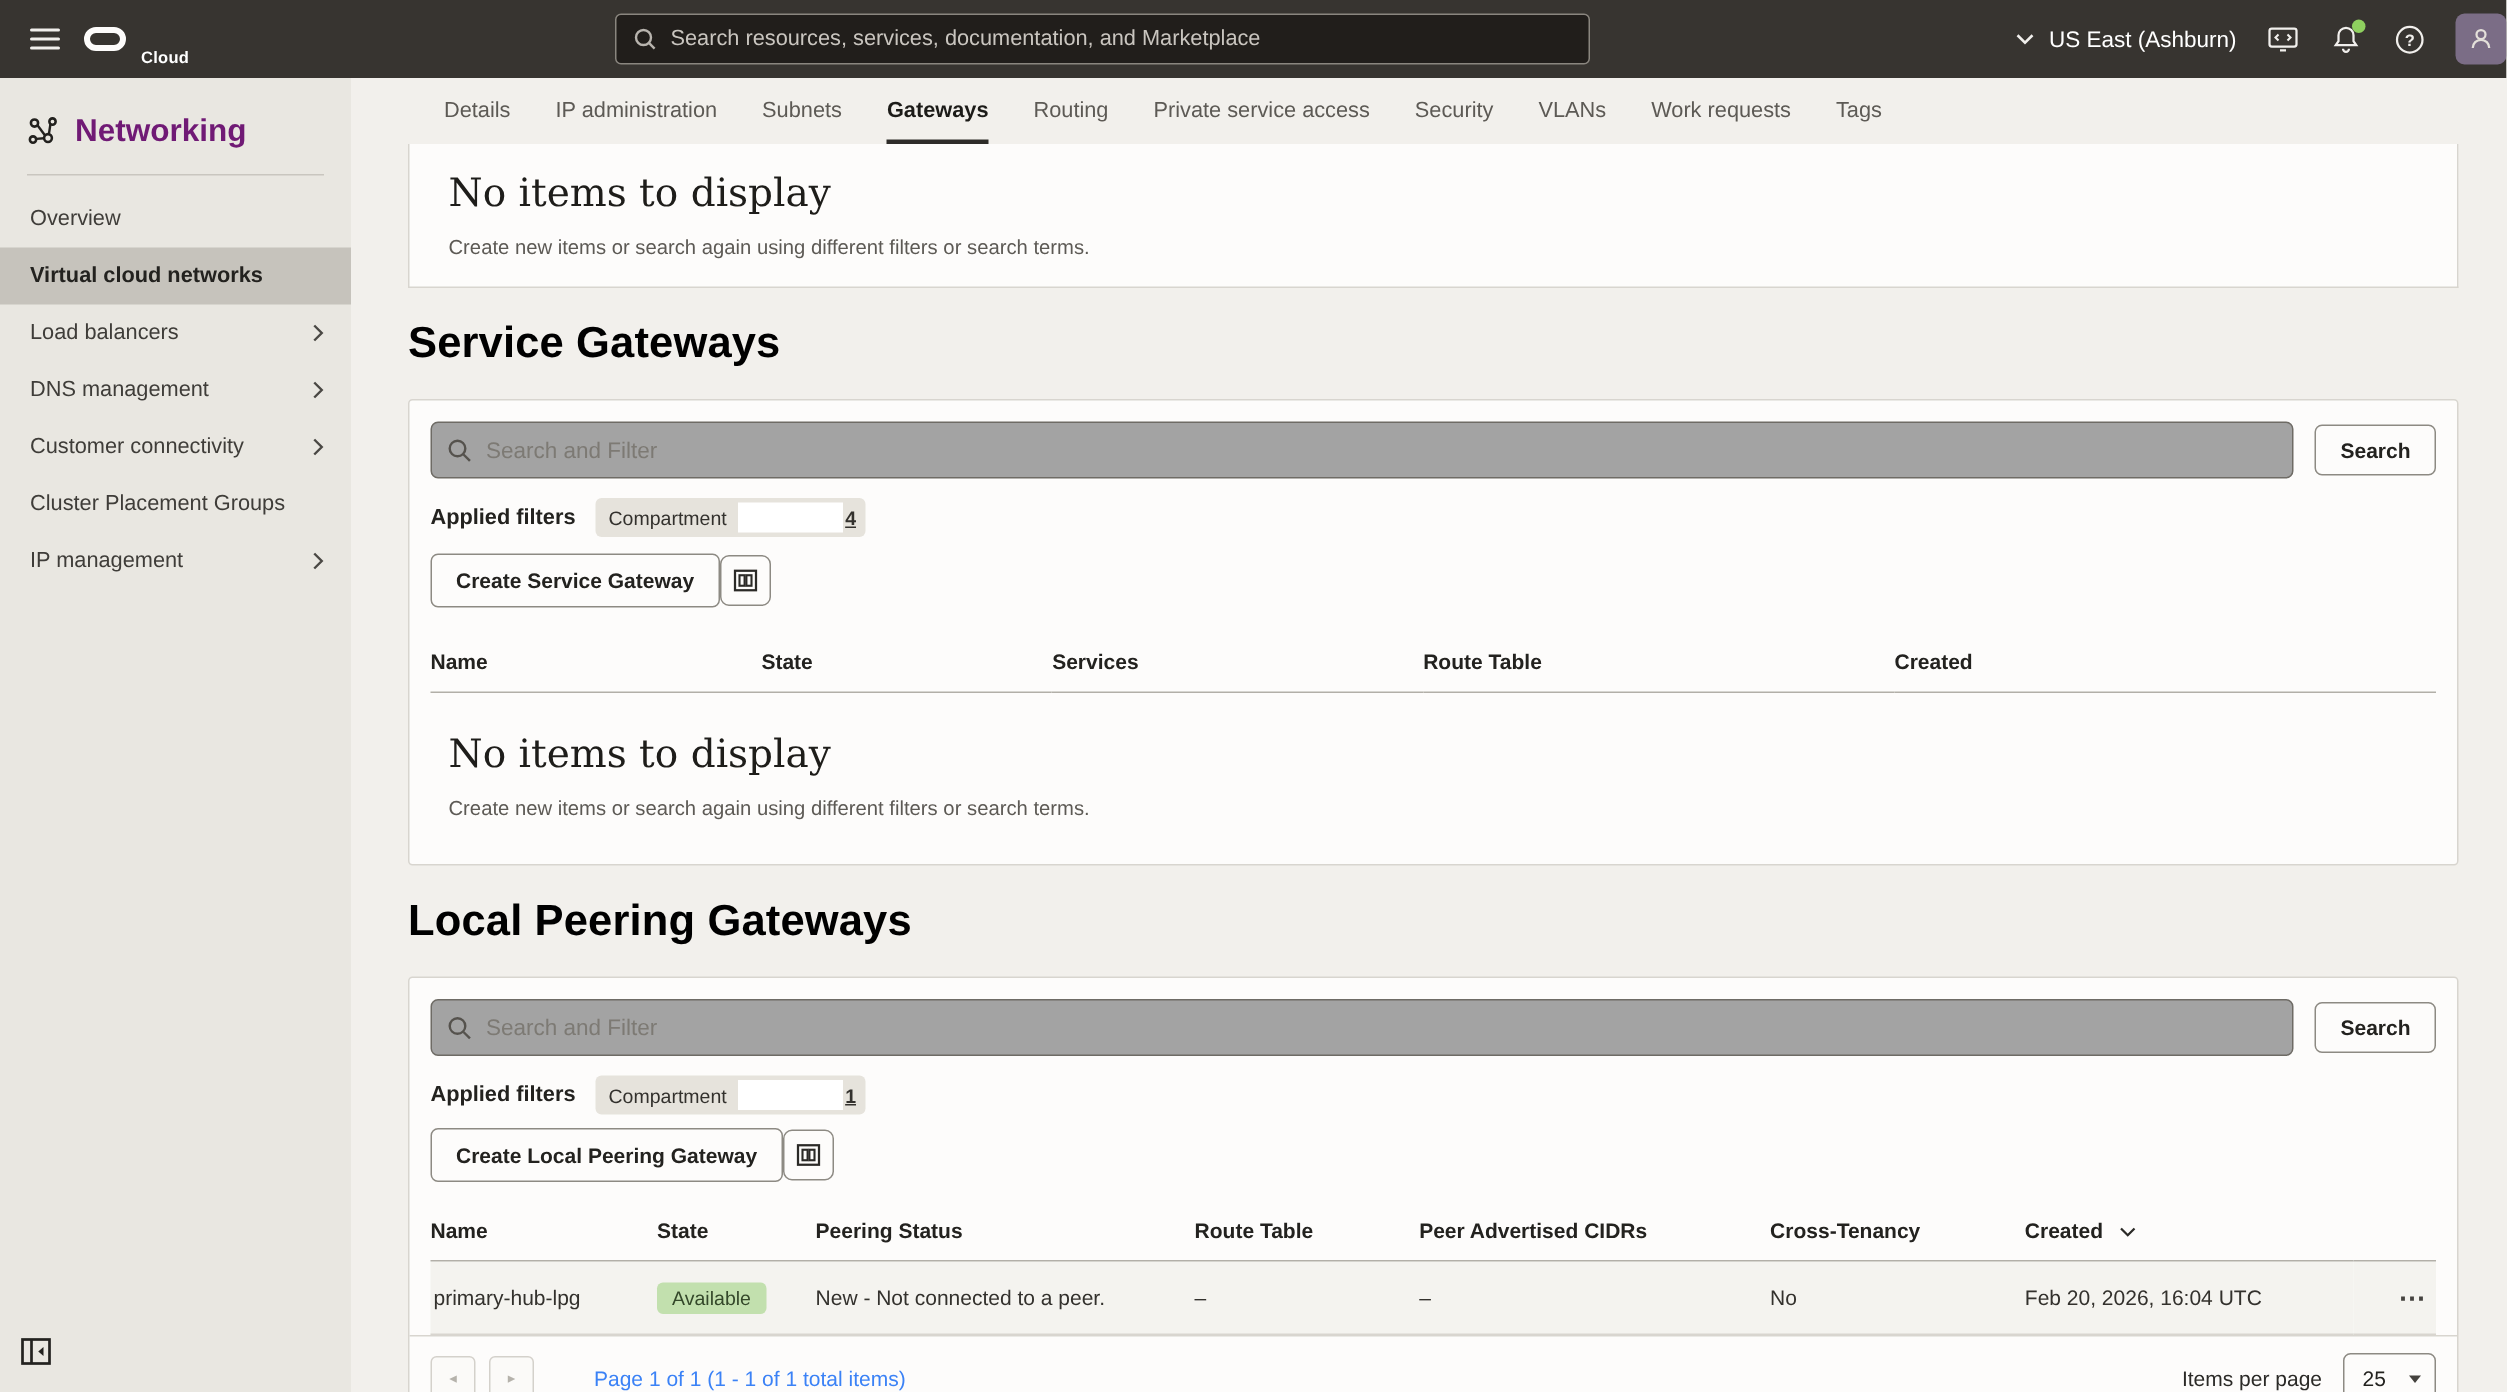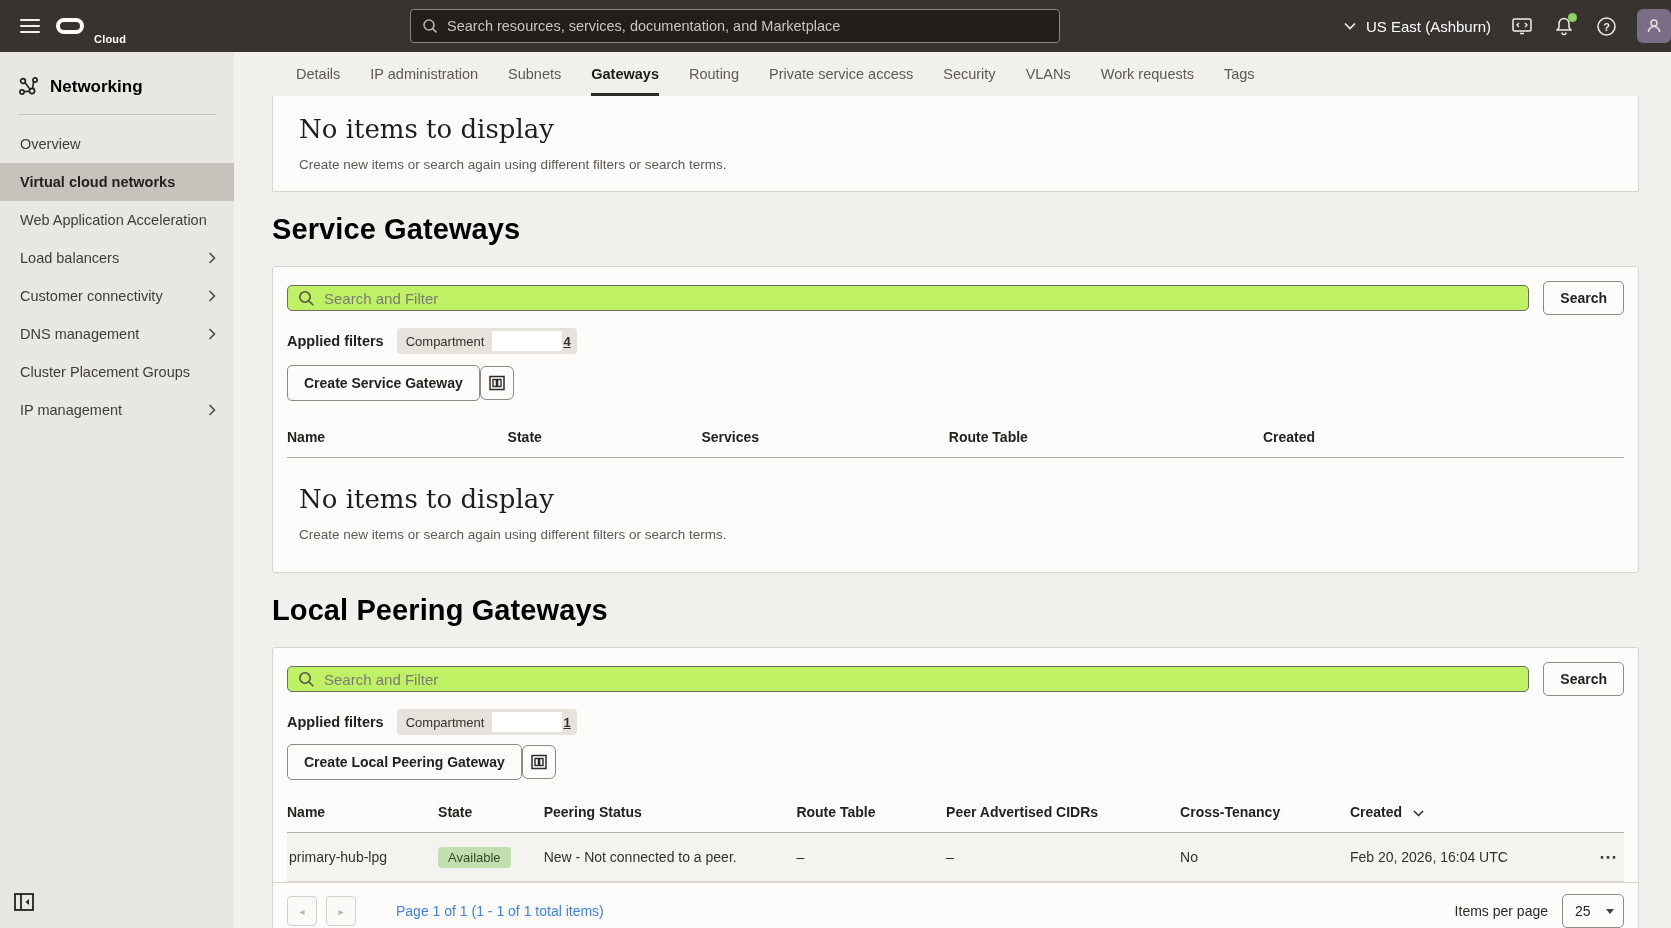--- a/index.html
+++ b/index.html
@@ -17,21 +17,21 @@
   .tb-right { position:absolute; right:0; top:0; height:52px; display:flex; align-items:center; gap:20px; }
   .region { display:flex; align-items:center; gap:10px; font-size:15px; cursor:pointer; }
   .tb-icon { width:22px; height:22px; display:flex; align-items:center; justify-content:center; cursor:pointer; position:relative; }
   .notif-dot { position:absolute; top:-2px; right:-2px; width:9px; height:9px; border-radius:50%; }
   .avatar { width:34px; height:34px; border-radius:6px; display:flex; align-items:center; justify-content:center; cursor:pointer; }
 
   
   .shell { display:flex; height:876px; }
   .sidebar { width:234px; background:#e9e7e1; position:relative; flex:none; }
   .sb-head { display:flex; align-items:center; gap:10px; padding:24px 20px 16px 18px; }
-  .sb-title { font-size:17px; font-weight:700; color:#000000; }
+  .sb-title { font-size:21px; font-weight:700; color:#701a75; }
   .sb-divider { border-top:1px solid #c9c6bf; margin:0 18px 10px 18px; }
   .sb-item { display:flex; align-items:center; justify-content:space-between; padding:0 18px 0 20px; height:38px; font-size:14.5px; color:#3f3d39; cursor:pointer; }
   .sb-item.selected { background:#c6c3bc; font-weight:700; color:#23221f; }
   .sb-collapse { position:absolute; bottom:10px; left:12px; cursor:pointer; }
 
   .main { flex:1; display:flex; flex-direction:column; background:#f2f0ec; }
   .tabbar { height:44px; display:flex; align-items:flex-end; gap:30px; padding:0 0 0 62px; flex:none; }
   .tab { font-size:14.5px; color:#5d5a55; padding-bottom:11px; border-bottom:3px solid transparent; cursor:pointer; white-space:nowrap; }
   .tab.active { color:#1c1b18; font-weight:700; border-bottom-color:#2e2c29; }
 
@@ -39,21 +39,21 @@
 
   .card { background:#fdfcfb; border:1px solid #d8d5cf; border-radius:3px; }
   .cut-card { border-top:none; border-radius:0; height:96px; padding:18px 26px; }
   .empty-title { font-family:"DejaVu Serif", serif; font-size:26px; color:#1e1d1a; }
   .empty-sub { font-size:13.5px; color:#5d5a55; margin-top:13px; }
 
   .section-h { font-size:29px; font-weight:800; color:#000000; margin:21px 0 20px 0; letter-spacing:.1px; }
 
   .filter-card { padding:14px 14px 0 14px; }
   .search-row { display:flex; align-items:center; }
-  .search-box { flex:1; height:26px; border:1px solid #6e6b65; border-radius:5px; background:#bef264; display:flex; align-items:center; padding:0 10px; }
+  .search-box { flex:1; height:38px; border:1px solid #6e6b65; border-radius:5px; background:#a3a3a3; display:flex; align-items:center; padding:0 10px; }
   .search-box input { flex:1; border:none; outline:none; background:transparent; font-size:15px; color:#33312d; font-family:"Liberation Sans",sans-serif; }
   .search-box input::placeholder { color:#7d7a74; }
   .btn { border:1px solid #8d8a83; border-radius:5px; background:transparent; font-family:"Liberation Sans",sans-serif; font-size:14px; font-weight:700; color:#23221f; cursor:pointer; }
   .search-btn { height:34px; padding:0 16px; margin-left:14px; }
   .filters-row { display:flex; align-items:center; margin:13px 0 11px 0; }
   .filters-label { font-size:14.5px; font-weight:700; color:#23221f; }
   .chip { display:flex; align-items:center; margin-left:13px; background:#e6e3dc; border-radius:4px; padding:3px 6px 3px 9px; font-size:13px; color:#33312d; cursor:pointer; }
   .chip .redact { display:inline-block; width:70px; height:20px; background:#ffffff; margin-left:8px; }
   .chip .suffix { font-weight:700; text-decoration:underline; margin-left:1px; }
   .create-row { display:flex; align-items:center; margin:2px 0 24px 0; }
@@ -153,36 +153,33 @@
     </div>
     <div class="sb-divider"></div>
 
     <div class="sb-item">
         <span>Overview</span>
       </div>
     <div class="sb-item selected">
         <span>Virtual cloud networks</span>
       </div>
     <div class="sb-item">
-        <span>Web Application Acceleration</span>
-      </div>
-    <div class="sb-item">
         <span>Load balancers</span>
       <svg width="8" height="12" viewBox="0 0 8 12">
           <path d="M1.5 1 L6.5 6 L1.5 11" fill="none" stroke="#4a4844" stroke-width="1.6"></path>
         </svg>
       </div>
     <div class="sb-item">
-        <span>Customer connectivity</span>
+        <span>DNS management</span>
       <svg width="8" height="12" viewBox="0 0 8 12">
           <path d="M1.5 1 L6.5 6 L1.5 11" fill="none" stroke="#4a4844" stroke-width="1.6"></path>
         </svg>
       </div>
     <div class="sb-item">
-        <span>DNS management</span>
+        <span>Customer connectivity</span>
       <svg width="8" height="12" viewBox="0 0 8 12">
           <path d="M1.5 1 L6.5 6 L1.5 11" fill="none" stroke="#4a4844" stroke-width="1.6"></path>
         </svg>
       </div>
     <div class="sb-item">
         <span>Cluster Placement Groups</span>
       </div>
     <div class="sb-item">
         <span>IP management</span>
       <svg width="8" height="12" viewBox="0 0 8 12">

